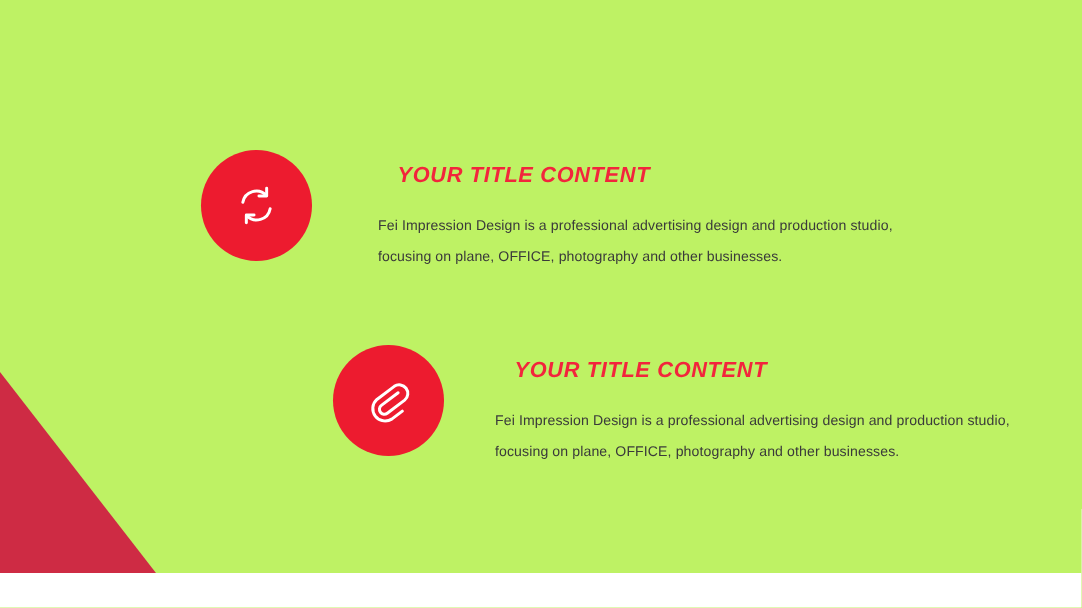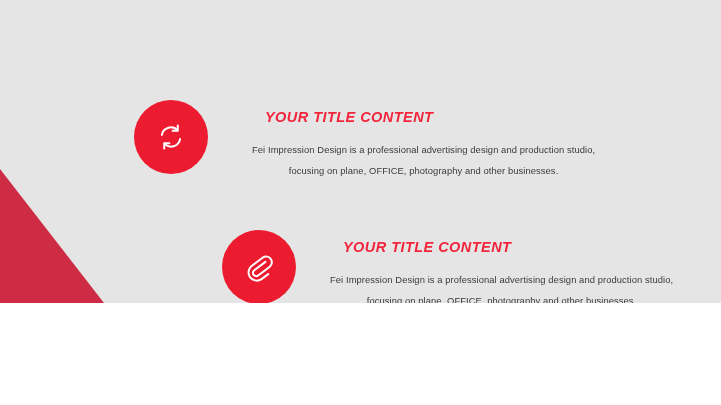--- a/index.html
+++ b/index.html
@@ -10,22 +10,22 @@
   body {
     width: 721px;
     height: 405px;
     background: #ffffff;
     font-family: "Liberation Sans", sans-serif;
     overflow: hidden;
   }
   .slide {
     position: relative;
     width: 721px;
-    height: 303px;
-    background: #e5e5e5;
+    height: 382px;
+    background: #bef264;
     overflow: hidden;
   }
 
   
   .corner-triangle {
     position: absolute;
     left: 0;
     bottom: 0;
     width: 104px;
     height: 134px;
@@ -85,21 +85,20 @@
     margin: 0;
     padding-top: 14px;
     color: #3A3A3A;
     font-size: 9.4px;
     line-height: 21px;
     letter-spacing: 0.08px;
     white-space: nowrap;
   }
   .block-body .body-line {
     display: block;
-    text-align: center;
   }
 </style>
 </head>
 <body>
 
 <div class="slide">
 
   <div class="corner-triangle">
     <svg width="104" height="134" viewBox="0 0 104 134" xmlns="http://www.w3.org/2000/svg">
       <polygon points="0,0 0,134 104,134" fill="#CE2B44"></polygon>

